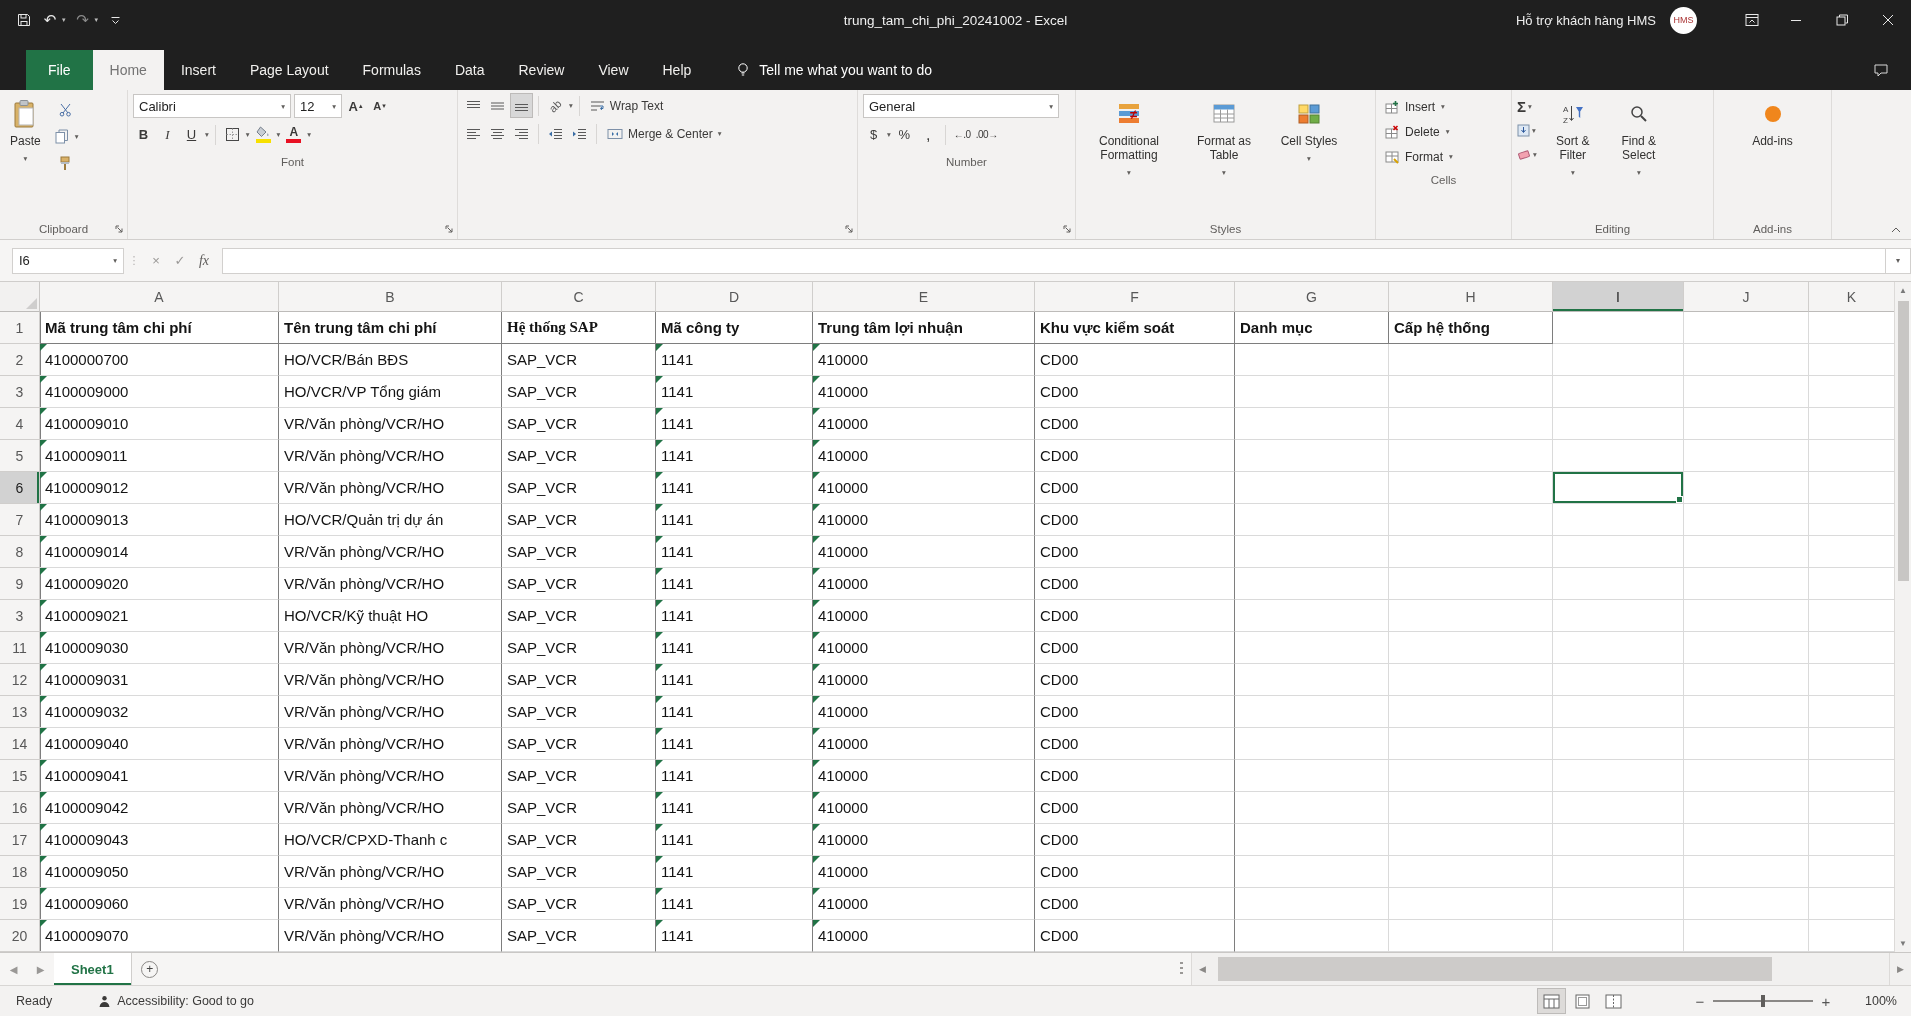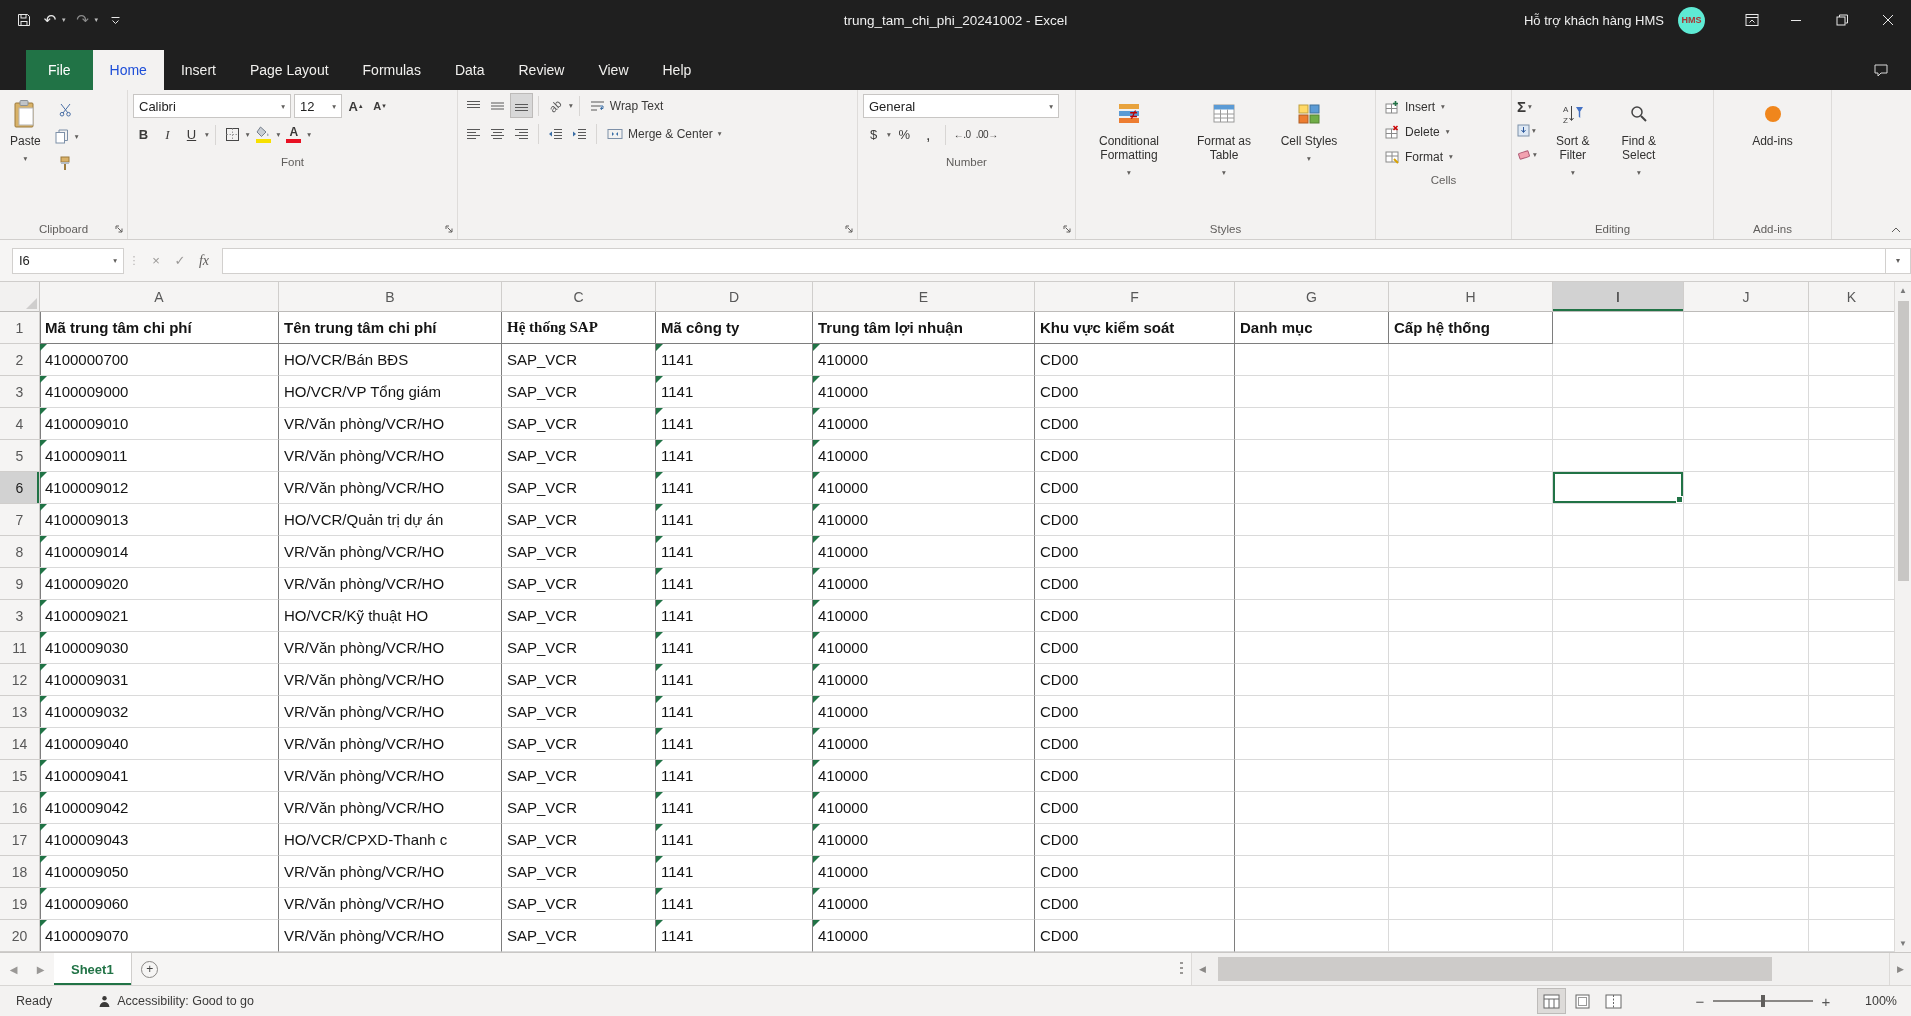--- a/index.html
+++ b/index.html
@@ -8,29 +8,29 @@
 svg{display:block}
 
 .titlebar{flex:0 0 40px;background:#1f1f1f;color:#e8e8e8;display:flex;align-items:center;position:relative}
 .qat{display:flex;align-items:center;gap:2px;padding-left:12px}
 .qbtn{height:30px;min-width:24px;display:flex;align-items:center;justify-content:center;color:#e8e8e8;font-size:15px}
 .qbtn.dis{color:#8a8a8a}
 .qchev{font-size:7px;color:#bdbdbd;margin:0 3px 0 -2px}
 .tb-title{position:absolute;left:50%;transform:translateX(-50%);font-size:13.5px;color:#f0f0f0;white-space:nowrap}
 .tb-right{margin-left:auto;display:flex;align-items:center;height:100%}
 .account{font-size:13px;margin-right:14px;color:#eee;white-space:nowrap}
-.avatar{width:27px;height:27px;border-radius:50%;background:#5eead4;color:#a33;font-weight:700;font-size:9px;display:flex;align-items:center;justify-content:center;margin-right:26px}
+.avatar{width:27px;height:27px;border-radius:50%;background:#ffffff;color:#a33;font-weight:400;font-size:9px;display:flex;align-items:center;justify-content:center;margin-right:34px}
 .tbicon{width:42px;height:100%;display:flex;align-items:center;justify-content:center}
 .winbtn{width:46px;height:100%;display:flex;align-items:center;justify-content:center}
 
 .tabrow{flex:0 0 50px;background:#1f1f1f;display:flex;align-items:flex-end}
 #tab-strip{display:flex;height:40px;align-items:stretch;padding-left:26px}
 .rtab{display:flex;align-items:center;padding:0 17px;font-size:14px;color:#f1f0ee;white-space:nowrap}
 .rtab.file{background:#217346;color:#fff;padding:0 22px}
-.rtab.active{background:#f3f2f1;color:#1d4ed8}
+.rtab.active{background:#f3f2f1;color:#737373}
 .tellme{display:flex;align-items:center;gap:9px;color:#fff;font-size:14px;margin-left:28px;height:40px}
 .tr-right{margin-left:auto;display:flex;align-items:center;height:40px;padding-right:22px}
 
 .ribbon{flex:0 0 150px;background:#f3f2f1;display:flex;border-bottom:1px solid #d1cfcd;position:relative}
 .rgroup{position:relative;border-right:1px solid #dedcda;display:flex;flex-direction:column;padding:4px 5px 0;flex:0 0 auto}
 .rbody{flex:1;display:flex;align-items:flex-start}
 .rlabel{height:21px;display:flex;align-items:center;justify-content:center;font-size:11.5px;color:#605e5c}
 .launcher{position:absolute;right:3px;bottom:5px}
 .bigbtn{display:flex;flex-direction:column;align-items:center;text-align:center;font-size:12px;color:#323130;padding:4px 5px 0;line-height:14px;height:100%;gap:4px}
 .bicon{height:32px;display:flex;align-items:center;justify-content:center}
@@ -172,20 +172,27 @@
       <div class="rtab file">File</div>
       <div class="rtab active">Home</div>
       <div class="rtab">Insert</div>
       <div class="rtab">Page Layout</div>
       <div class="rtab">Formulas</div>
       <div class="rtab">Data</div>
       <div class="rtab">Review</div>
       <div class="rtab">View</div>
       <div class="rtab">Help</div>
     </div>
+  <div class="tellme">
+    <svg width="14" height="16" viewBox="0 0 14 16">
+        <circle cx="7" cy="6" r="4.2" fill="none" stroke="#fff"></circle>
+        <path d="M5.5 11h3M5.8 13h2.4" stroke="#fff"></path>
+      </svg>
+    <span>Tell me what you want to do</span>
+  </div>
   <div class="tr-right">
     <svg width="16" height="14" viewBox="0 0 16 14">
         <path d="M2 2h12v8H8l-3 3v-3H2z" fill="none" stroke="#d8d8d8"></path>
       </svg>
   </div>
 </div>
 
 <div class="ribbon">
 
   <div class="rgroup" style="width:128px">

